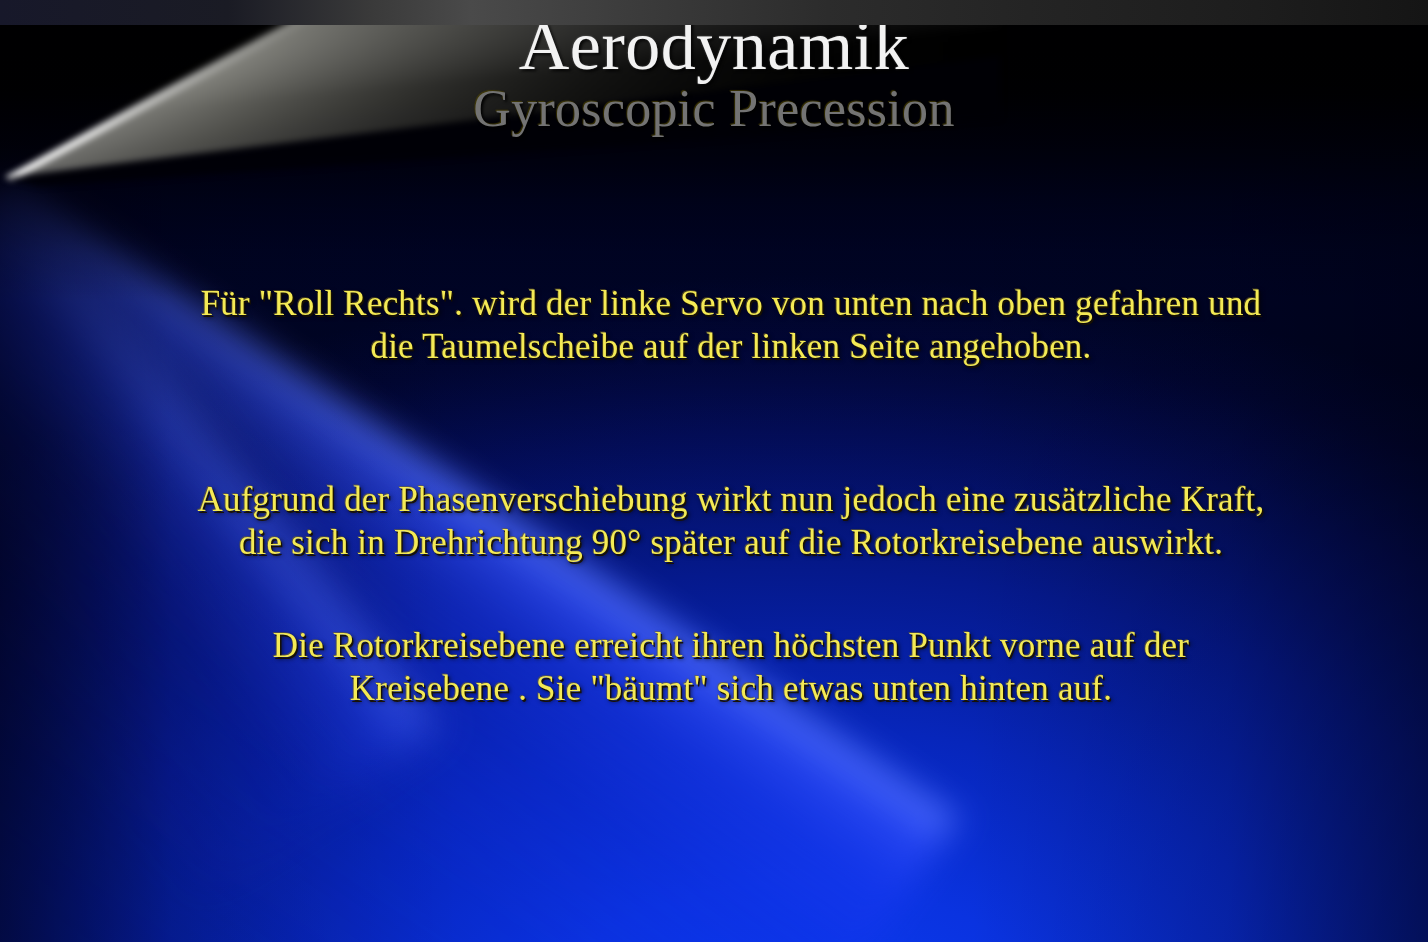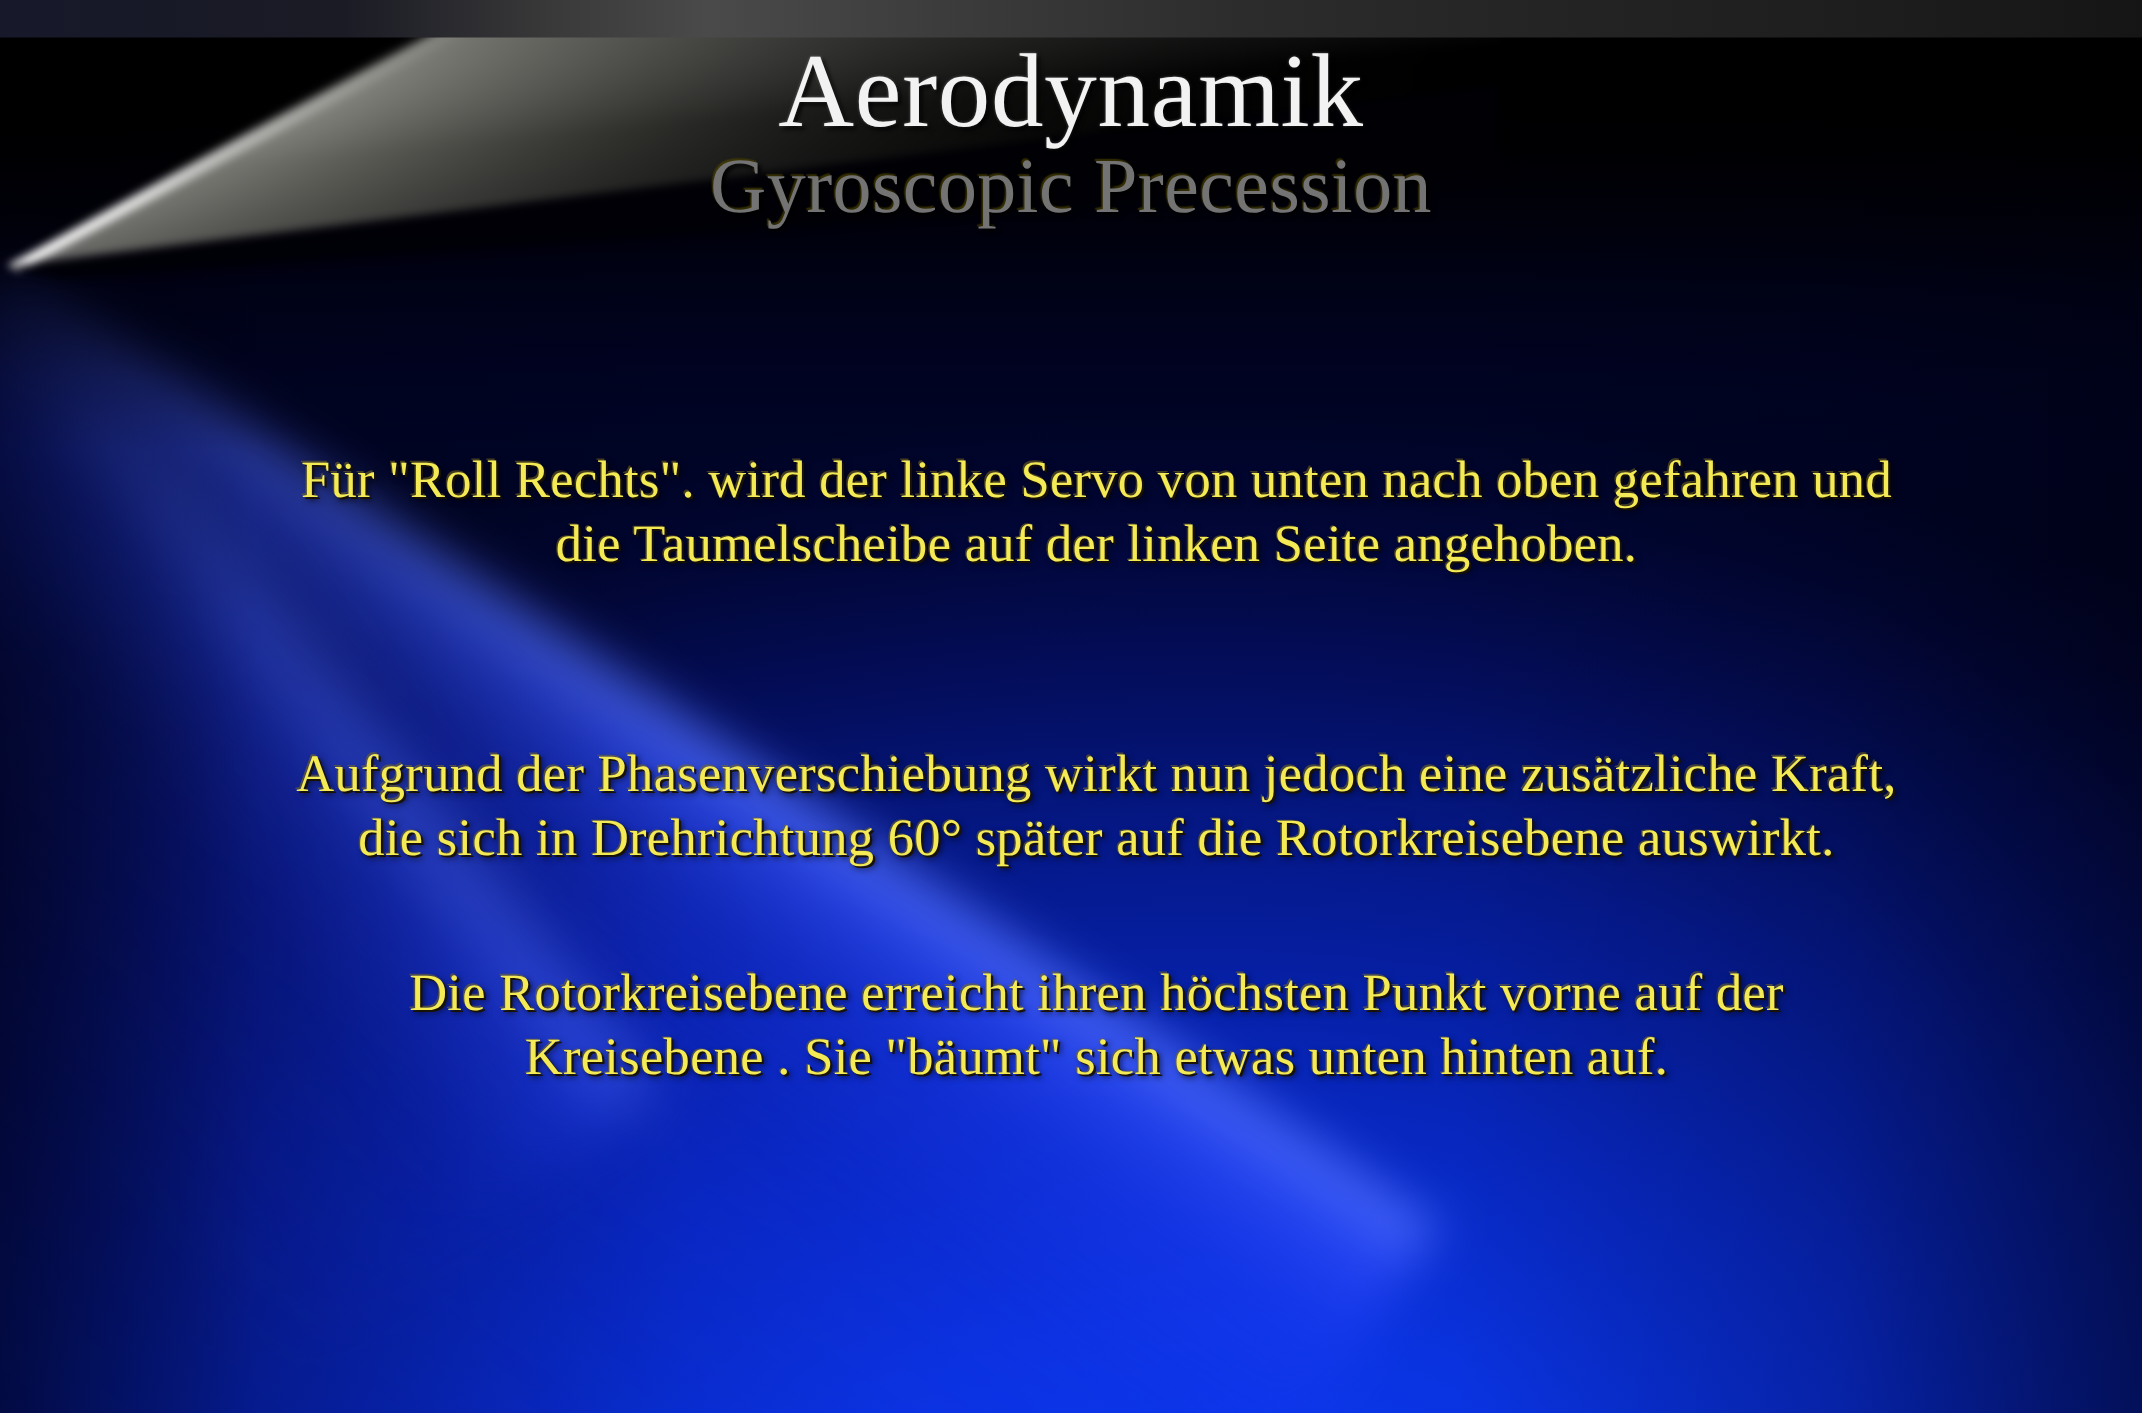--- a/index.html
+++ b/index.html
@@ -122,21 +122,20 @@
         #3c3c3c 44%, #2c2c2c 58%, #242424 72%, #1d1d1d 88%, #151515 100%);
     z-index: 40;
     pointer-events: none;
   }
 
   
   .content {
     position: absolute;
     inset: 0;
     z-index: 20;
-    margin-top: 16px;
   }
 
   .title-block {
     position: absolute;
     left: 0;
     top: 8px;
     width: 1428px;
     text-align: center;
   }
   .title-main {
@@ -229,19 +228,19 @@
   <div class="content">
 
     <div class="title-block">
       <div class="title-main">Aerodynamik</div>
       <div class="title-sub">Gyroscopic Precession</div>
     </div>
 
     <div class="body-block">
       <div class="para">Für "Roll Rechts". wird der linke Servo von unten nach oben gefahren und die Taumelscheibe auf der linken Seite angehoben.</div>
       <div class="gap-1"></div>
-      <div class="para">Aufgrund der Phasenverschiebung wirkt nun jedoch eine zusätzliche Kraft, die sich in Drehrichtung 60° später auf die Rotorkreisebene auswirkt.</div>
+      <div class="para">Aufgrund der Phasenverschiebung wirkt nun jedoch eine zusätzliche Kraft, die sich in Drehrichtung 90° später auf die Rotorkreisebene auswirkt.</div>
       <div class="gap-2"></div>
       <div class="para">Die Rotorkreisebene erreicht ihren höchsten Punkt vorne auf der Kreisebene . Sie "bäumt" sich etwas unten hinten auf.</div>
     </div>
 
   </div>
 </div>
 
 </body></html>

